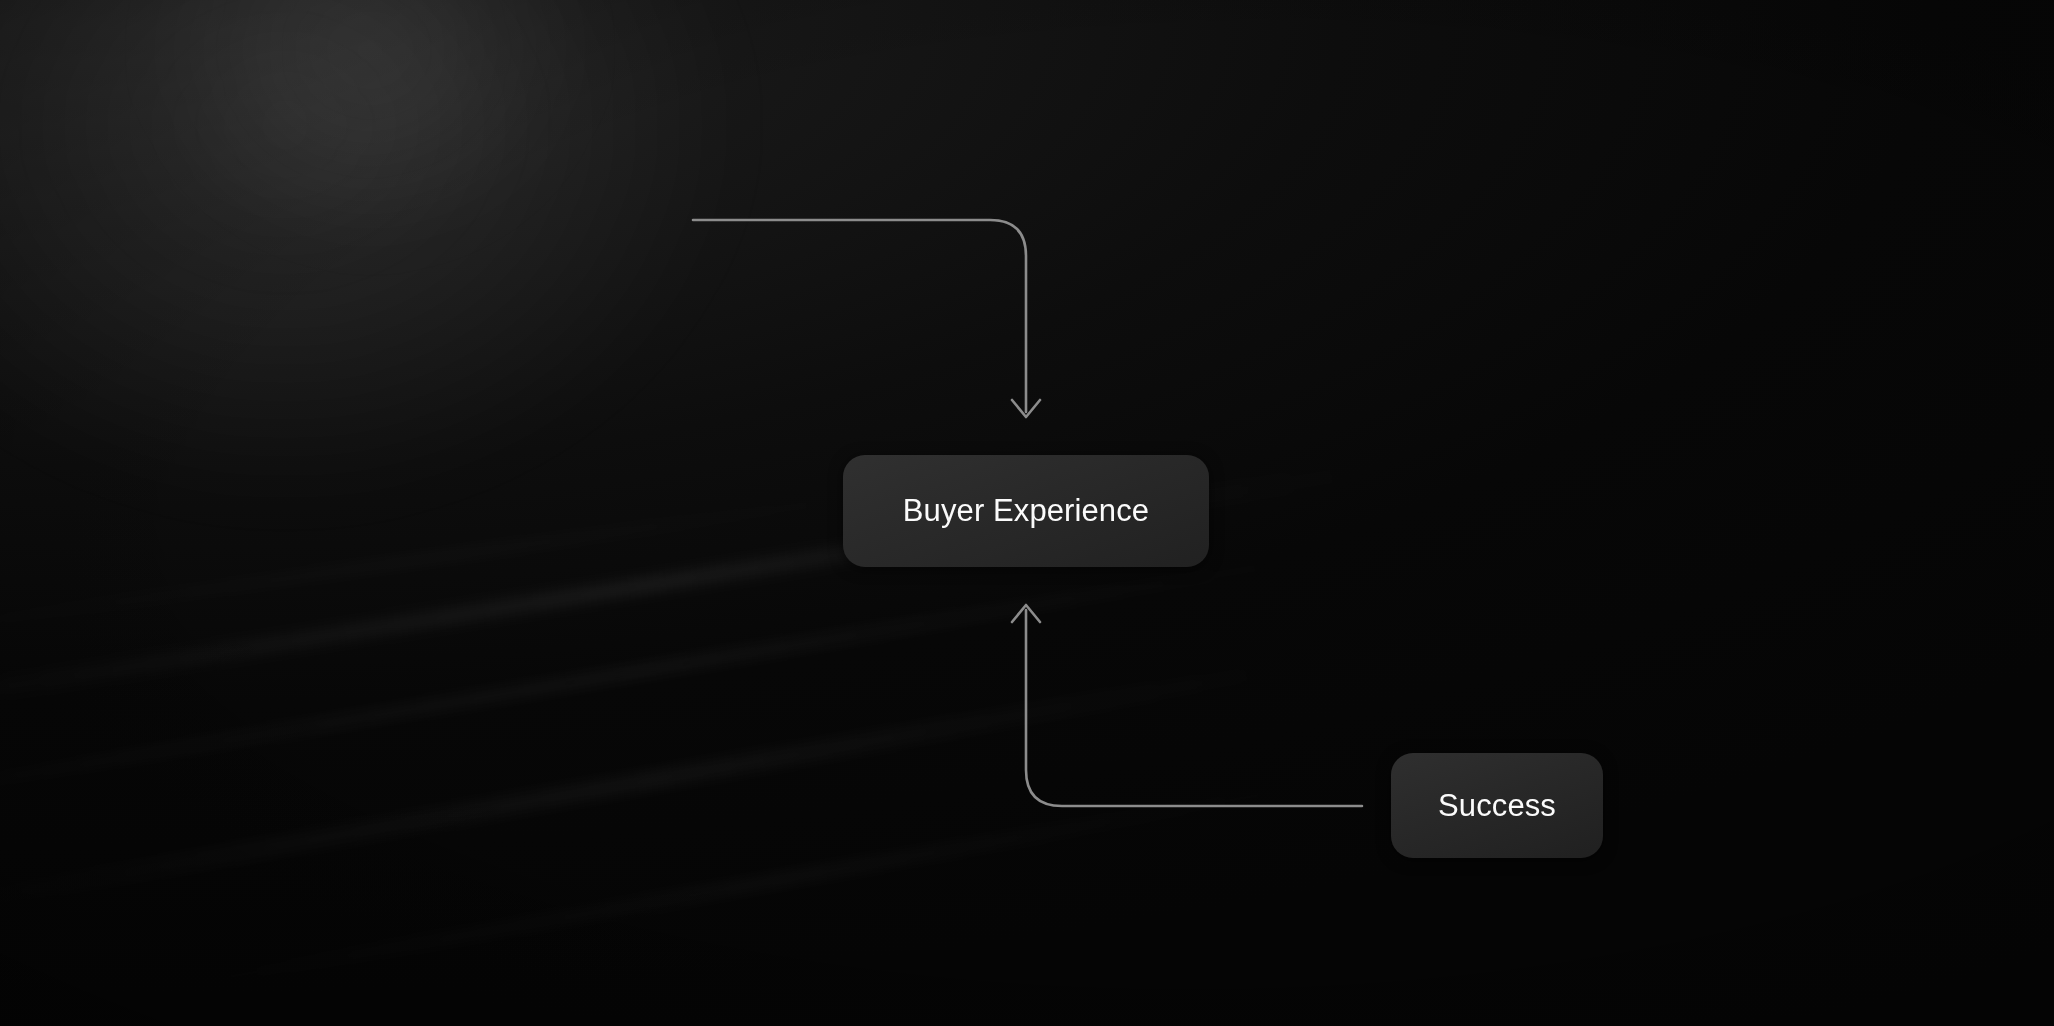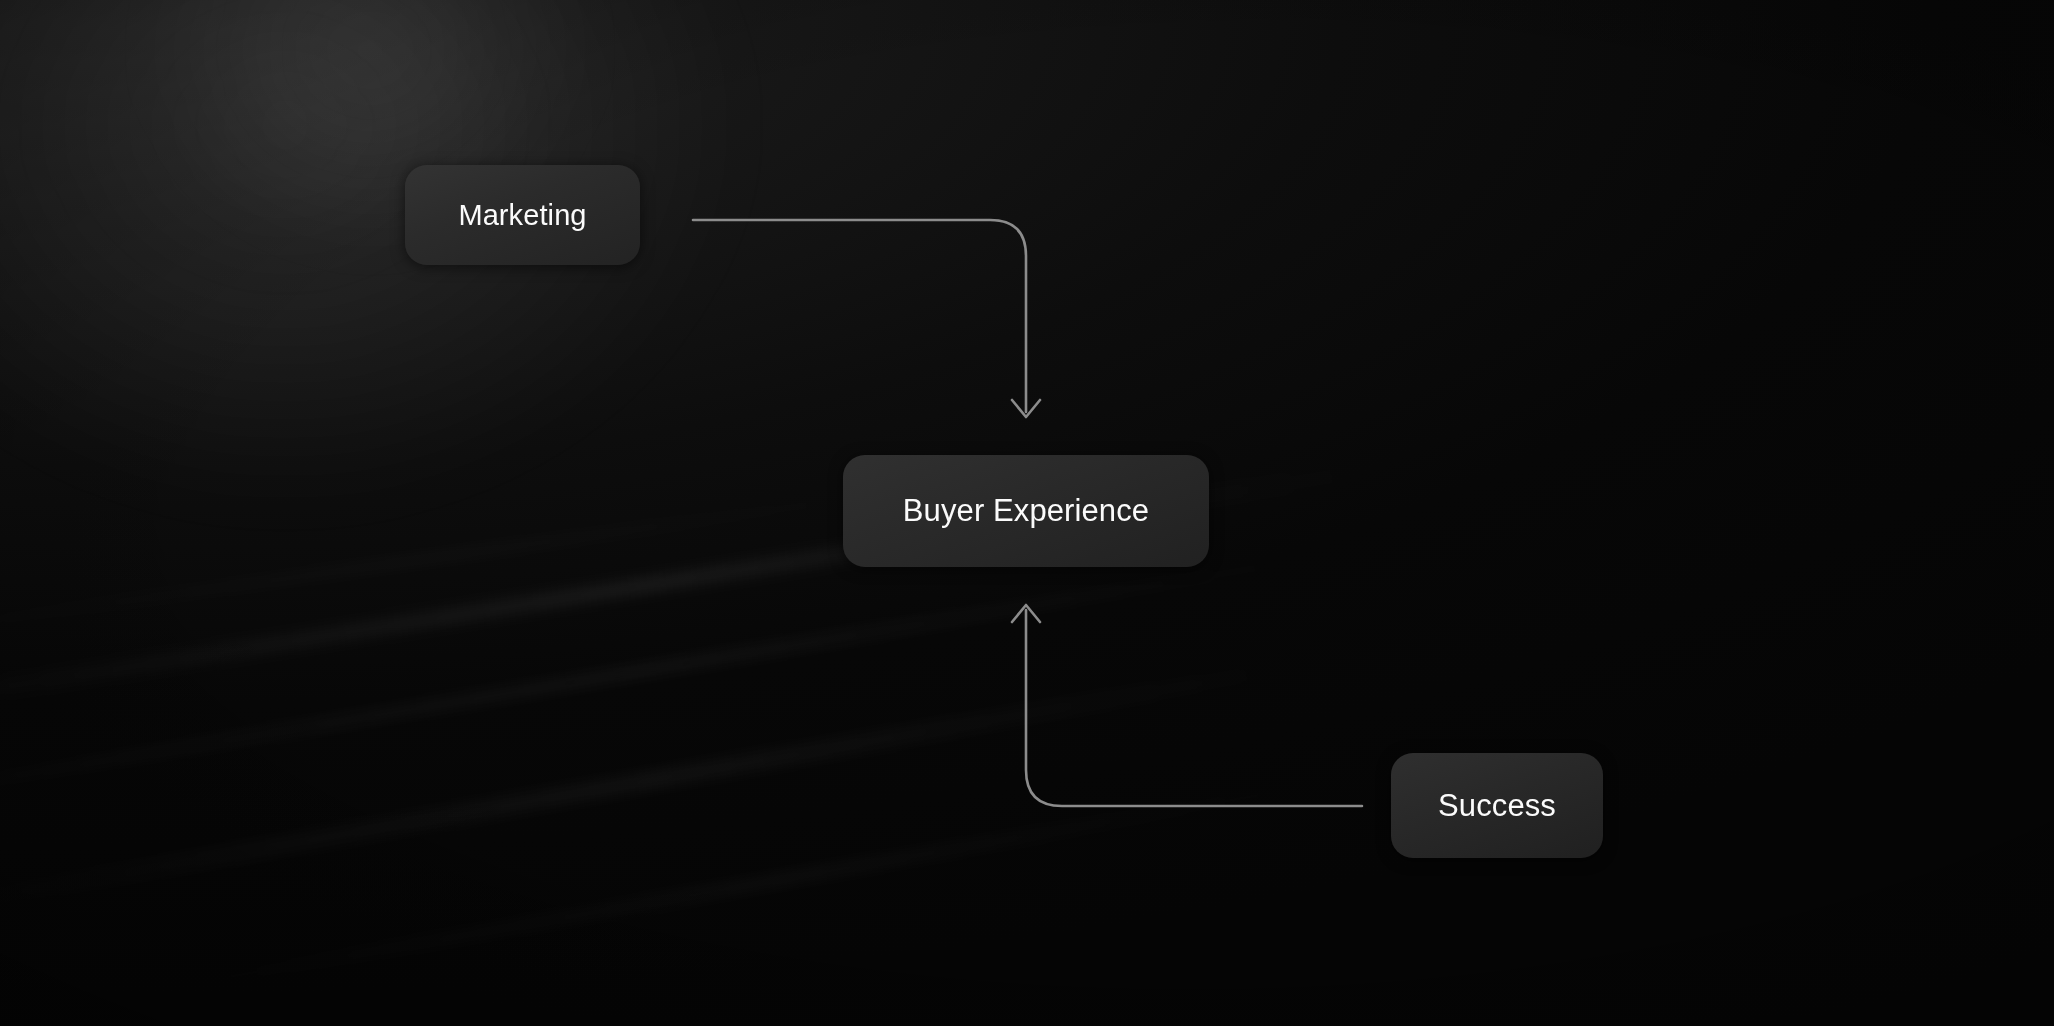--- a/index.html
+++ b/index.html
@@ -138,23 +138,20 @@
       <path d="M 693 220 L 990 220 Q 1026 220 1026 256 L 1026 412" fill="none" stroke="#8c8c8c" stroke-width="2.6" stroke-linecap="round" stroke-linejoin="round"></path>
       <path d="M 1012 400 L 1026 417 L 1040 400" fill="none" stroke="#8c8c8c" stroke-width="2.6" stroke-linecap="round" stroke-linejoin="round"></path>
     </g>
 
     <g>
       <path d="M 1362 806 L 1062 806 Q 1026 806 1026 770 L 1026 610" fill="none" stroke="#8c8c8c" stroke-width="2.6" stroke-linecap="round" stroke-linejoin="round"></path>
       <path d="M 1012 622 L 1026 605 L 1040 622" fill="none" stroke="#8c8c8c" stroke-width="2.6" stroke-linecap="round" stroke-linejoin="round"></path>
     </g>
   </svg>
 
-  <div class="node" id="node-marketing">
-    <span class="node-label">Marketing</span>
-  </div>
 
   <div class="node" id="node-buyer">
     <span class="node-label">Buyer Experience</span>
   </div>
 
   <div class="node" id="node-success">
     <span class="node-label">Success</span>
   </div>
 
 </div>

